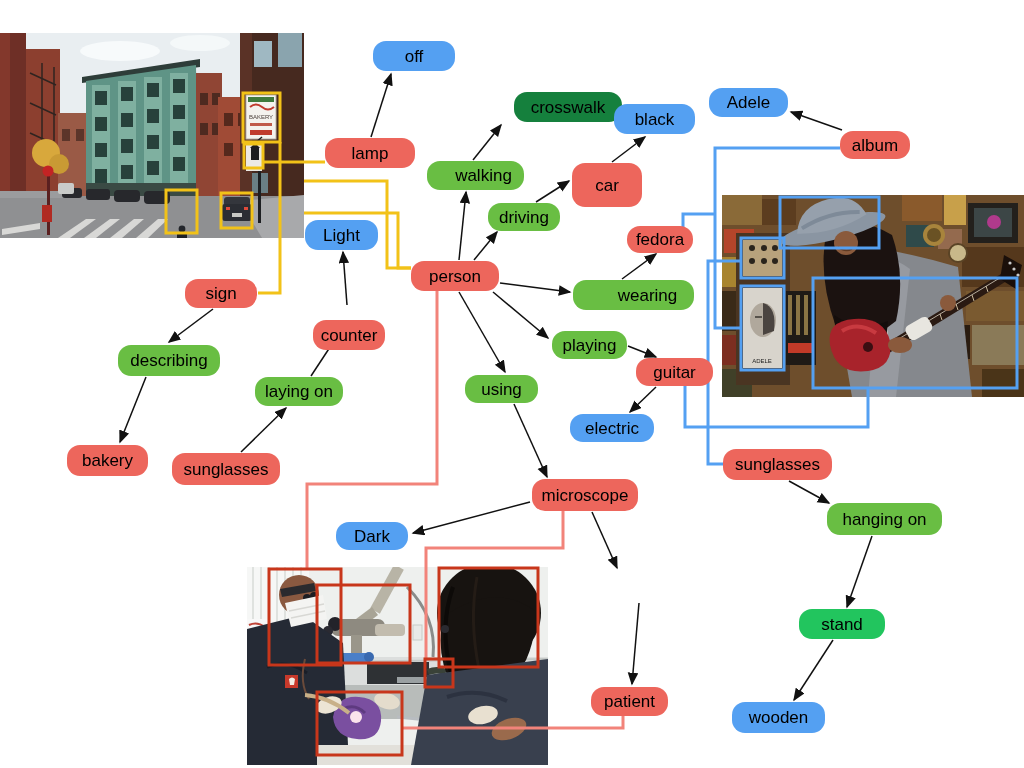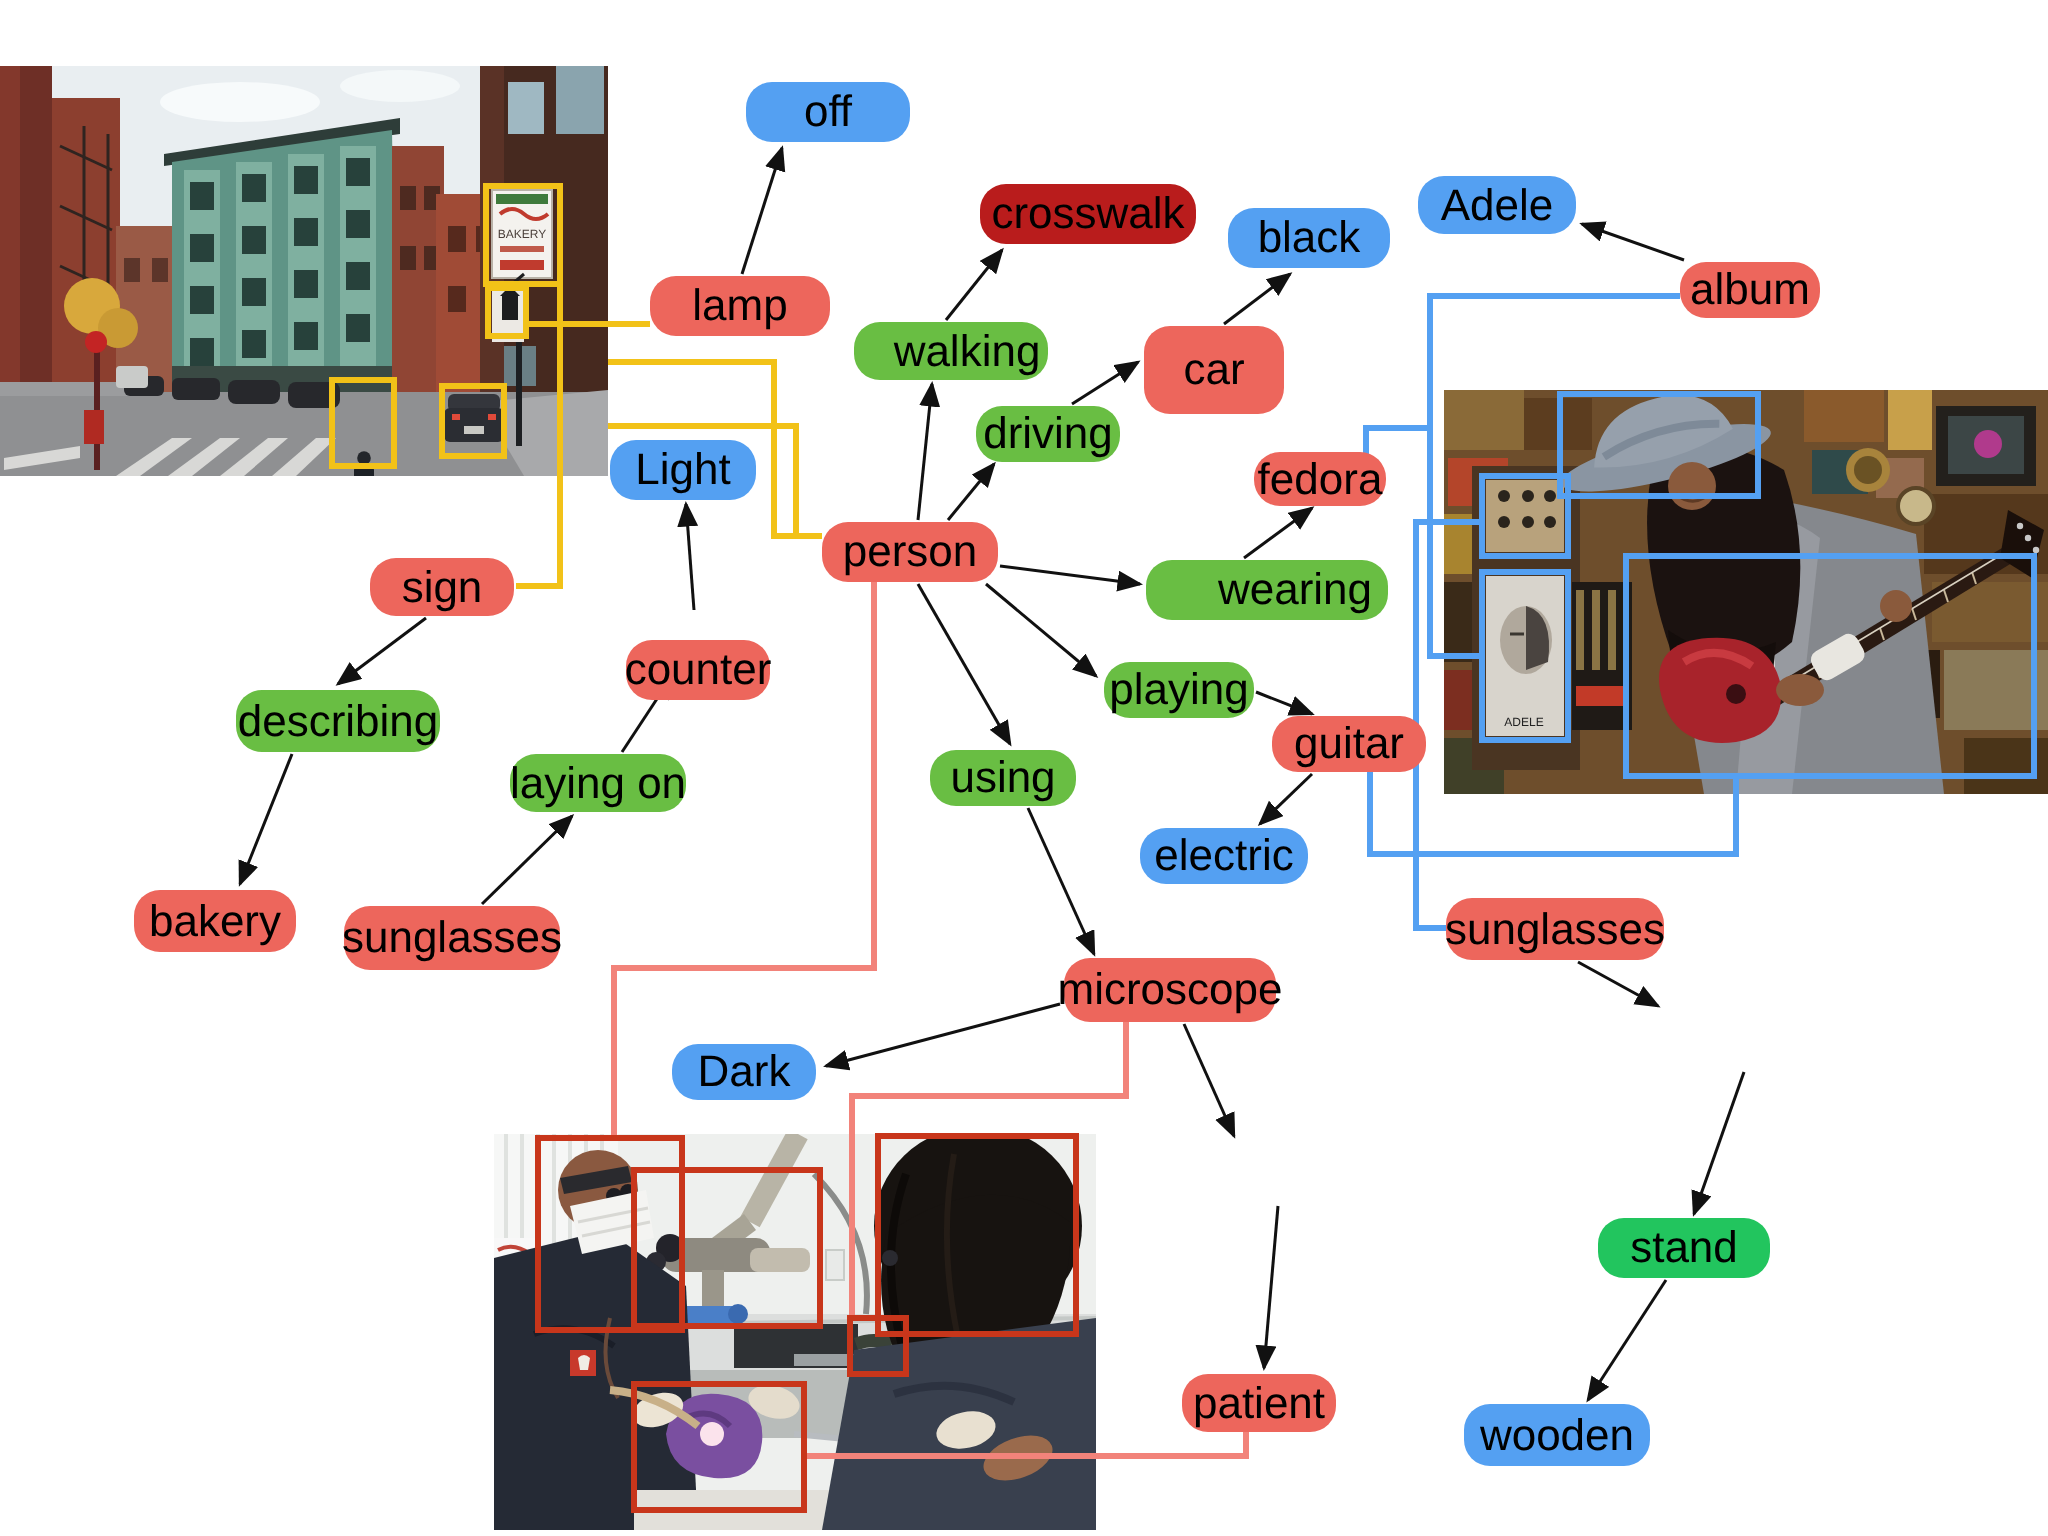--- a/index.html
+++ b/index.html
@@ -3,21 +3,21 @@
 <meta charset="utf-8">
 <style>
   html,body{margin:0;padding:0;background:#fff;overflow:hidden;}
   #canvas{position:relative;width:1024px;height:768px;background:#ffffff;
           font-family:"Liberation Sans",sans-serif;}
   .photo{position:absolute;overflow:hidden;}
   .photo svg{display:block;}
   #overlay{position:absolute;left:0;top:0;z-index:5;}
   #nodes{position:absolute;left:0;top:0;width:100%;height:100%;z-index:10;pointer-events:none;}
   .node{position:absolute;display:flex;align-items:center;justify-content:center;
-        border-radius:13px;color:#000;font-size:22px;line-height:1;white-space:nowrap;
+        border-radius:13px;color:#000;font-size:17px;line-height:1;white-space:nowrap;
         pointer-events:auto;cursor:default;}
 </style>
 </head>
 <body>
 
 <div id="canvas">
 
   <div class="photo" id="photo-street" style="left:0px;top:33px;width:304px;height:205px;">
     <svg width="304" height="205" viewBox="0 0 304 205">
       <rect width="304" height="205" fill="#e9eef1"></rect>
@@ -358,21 +358,21 @@
         <line x1="530" y1="502" x2="413" y2="533" stroke="#111111" stroke-width="1.5" marker-end="url(#arrowhead)"></line>
         <line x1="592" y1="512" x2="617" y2="568" stroke="#111111" stroke-width="1.5" marker-end="url(#arrowhead)"></line>
         <line x1="872" y1="536" x2="847" y2="607" stroke="#111111" stroke-width="1.5" marker-end="url(#arrowhead)"></line>
         <line x1="639" y1="603" x2="632" y2="684" stroke="#111111" stroke-width="1.5" marker-end="url(#arrowhead)"></line>
         <line x1="833" y1="640" x2="794" y2="700" stroke="#111111" stroke-width="1.5" marker-end="url(#arrowhead)"></line>
       </g>
   </svg>
 
   <div id="nodes">
       <div class="node" style="left: 373px; top: 41px; width: 82px; height: 30px; background: rgb(84, 160, 242);">off</div>
-      <div class="node" style="left: 490px; top: 92px; width: 108px; height: 30px; background: #b91c1c;">crosswalk</div>
+      <div class="node" style="left: 514px; top: 92px; width: 108px; height: 30px; background: #15803d;">crosswalk</div>
       <div class="node" style="left: 325px; top: 138px; width: 90px; height: 30px; background: rgb(237, 102, 92);">lamp</div>
       <div class="node" style="left: 614px; top: 104px; width: 81px; height: 30px; background: rgb(84, 160, 242);">black</div>
       <div class="node" style="left: 709px; top: 88px; width: 79px; height: 29px; background: rgb(84, 160, 242);">Adele</div>
       <div class="node" style="left: 427px; top: 161px; width: 81px; height: 29px; background: rgb(105, 190, 67); padding-left: 16px;">walking</div>
       <div class="node" style="left: 840px; top: 131px; width: 70px; height: 28px; background: rgb(237, 102, 92);">album</div>
       <div class="node" style="left: 572px; top: 163px; width: 70px; height: 44px; background: rgb(237, 102, 92);">car</div>
       <div class="node" style="left: 488px; top: 203px; width: 72px; height: 28px; background: rgb(105, 190, 67);">driving</div>
       <div class="node" style="left: 305px; top: 220px; width: 73px; height: 30px; background: rgb(84, 160, 242);">Light</div>
       <div class="node" style="left: 627px; top: 226px; width: 66px; height: 27px; background: rgb(237, 102, 92);">fedora</div>
       <div class="node" style="left: 411px; top: 261px; width: 88px; height: 30px; background: rgb(237, 102, 92); text-align: right;">person</div>
@@ -383,17 +383,18 @@
       <div class="node" style="left: 636px; top: 358px; width: 77px; height: 28px; background: rgb(237, 102, 92);">guitar</div>
       <div class="node" style="left: 118px; top: 345px; width: 102px; height: 31px; background: rgb(105, 190, 67);">describing</div>
       <div class="node" style="left: 255px; top: 377px; width: 88px; height: 29px; background: rgb(105, 190, 67);">laying on</div>
       <div class="node" style="left: 465px; top: 375px; width: 73px; height: 28px; background: rgb(105, 190, 67);">using</div>
       <div class="node" style="left: 570px; top: 414px; width: 84px; height: 28px; background: rgb(84, 160, 242);">electric</div>
       <div class="node" style="left: 67px; top: 445px; width: 81px; height: 31px; background: rgb(237, 102, 92);">bakery</div>
       <div class="node" style="left: 172px; top: 453px; width: 108px; height: 32px; background: rgb(237, 102, 92);">sunglasses</div>
       <div class="node" style="left: 723px; top: 449px; width: 109px; height: 31px; background: rgb(237, 102, 92);">sunglasses</div>
       <div class="node" style="left: 532px; top: 479px; width: 106px; height: 32px; background: rgb(237, 102, 92);">microscope</div>
       <div class="node" style="left: 336px; top: 522px; width: 72px; height: 28px; background: rgb(84, 160, 242);">Dark</div>
+      <div class="node" style="left: 827px; top: 503px; width: 115px; height: 32px; background: rgb(105, 190, 67);">hanging on</div>
       <div class="node" style="left: 799px; top: 609px; width: 86px; height: 30px; background: #22c55e;">stand</div>
       <div class="node" style="left: 591px; top: 687px; width: 77px; height: 29px; background: rgb(237, 102, 92);">patient</div>
       <div class="node" style="left: 732px; top: 702px; width: 93px; height: 31px; background: rgb(84, 160, 242);">wooden</div>
     </div>
 </div>
 
 </body></html>

